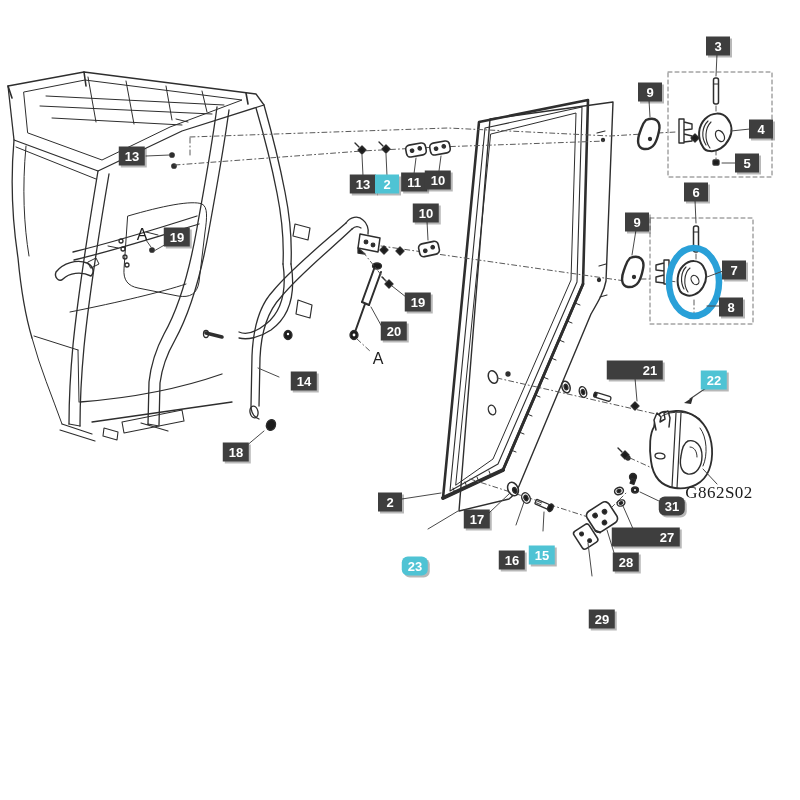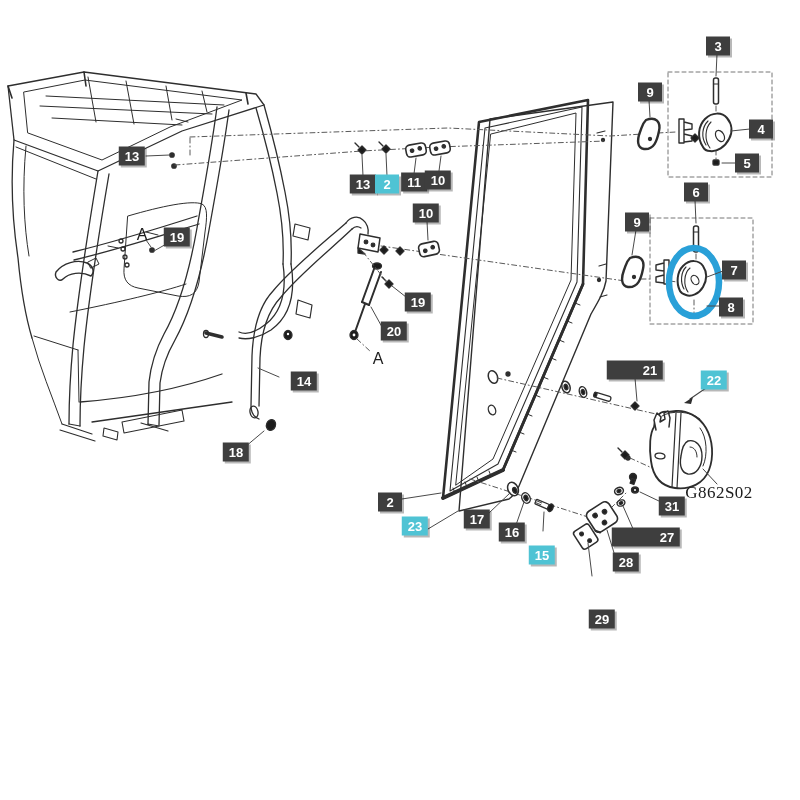--- a/index.html
+++ b/index.html
@@ -286,33 +286,33 @@
       <div class="plabel dark" style="left: 236px; top: 452px;">18</div>
       <div class="plabel dark" style="left: 394px; top: 331px;">20</div>
       <div class="plabel dark" style="left: 418px; top: 302px;">19</div>
       <div class="plabel plain" style="left: 378px; top: 358px;">A</div>
       <div class="plabel dark" style="left: 363px; top: 184px;">13</div>
       <div class="plabel cyan" style="left: 387px; top: 184px;">2</div>
       <div class="plabel dark" style="left: 414px; top: 182px;">11</div>
       <div class="plabel dark" style="left: 438px; top: 180px;">10</div>
       <div class="plabel dark" style="left: 426px; top: 213px;">10</div>
       <div class="plabel dark" style="left: 390px; top: 502px;">2</div>
-      <div class="plabel cyan" style="left: 415px; top: 526px;">23</div>
+      <div class="plabel cyan" style="left: 415px; top: 566px; border-radius: 6px;">23</div>
       <div class="plabel dark" style="left: 477px; top: 519px;">17</div>
-      <div class="plabel dark" style="left: 512px; top: 532px;">16</div>
+      <div class="plabel dark" style="left: 512px; top: 560px;">16</div>
       <div class="plabel cyan" style="left: 542px; top: 539px; margin-top: 16px;">15</div>
       <div class="plabel dark" style="left: 718px; top: 46px;">3</div>
       <div class="plabel dark" style="left: 650px; top: 92px;">9</div>
       <div class="plabel dark" style="left: 761px; top: 129px;">4</div>
       <div class="plabel dark" style="left: 747px; top: 163px;">5</div>
       <div class="plabel dark" style="left: 696px; top: 192px;">6</div>
       <div class="plabel dark" style="left: 637px; top: 222px;">9</div>
       <div class="plabel dark" style="left: 734px; top: 270px;">7</div>
       <div class="plabel dark" style="left: 731px; top: 307px;">8</div>
       <div class="plabel dark" style="left: 635px; top: 370px; padding-left: 36px;">21</div>
       <div class="plabel cyan" style="left: 714px; top: 380px;">22</div>
-      <div class="plabel dark" style="left: 672px; top: 506px;">31</div>
+      <div class="plabel dark" style="left: 672px; top: 506px; border-radius: 6px;">31</div>
       <div class="plabel dark" style="left: 646px; top: 537px; padding-left: 48px;">27</div>
       <div class="plabel dark" style="left: 626px; top: 562px;">28</div>
       <div class="plabel dark" style="left: 602px; top: 582px; margin-top: 37px;">29</div>
     </div>
   <div class="code-text" style="left:719px;top:493px;font-family:Liberation Serif, serif;">G862S02</div>
 </div>
 
 </body></html>

